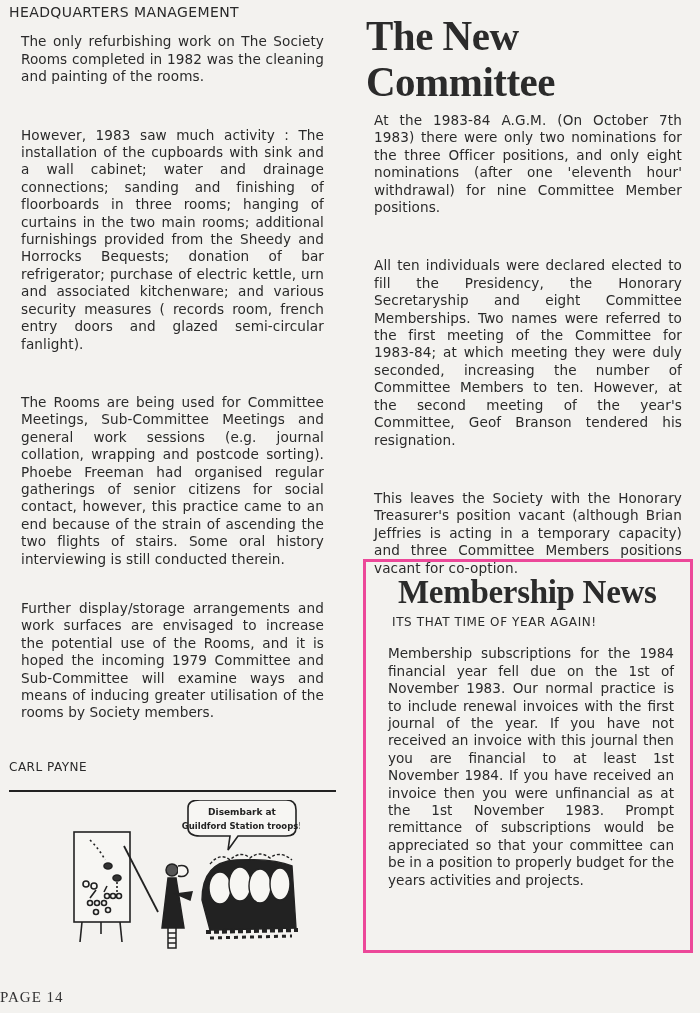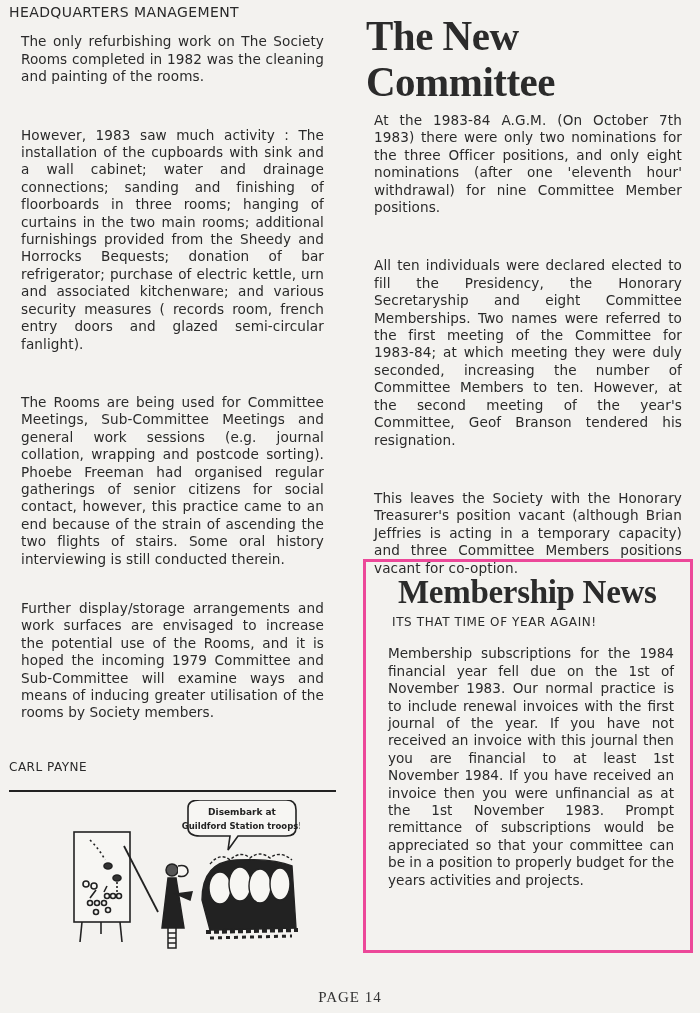--- a/index.html
+++ b/index.html
@@ -54,21 +54,21 @@
     font-weight: bold;
     font-size: 33px;
     line-height: 36px;
     letter-spacing: -0.3px;
     margin: 0 0 4px 10px;
     color: #2b2b2b;
   }
   .box-subtitle { font-size: 12px; letter-spacing: 0.6px; margin: 0 0 14px 4px; }
   .page-footer {
     position: absolute; left: 0; width: 700px; top: 989px;
-    text-align: center;
+    text-align: left;
     font-family: "Liberation Serif", "DejaVu Serif", serif;
     font-size: 15px; letter-spacing: 1px; color: #333;
   }
 </style>
 </head>
 <body>
 
 <div class="col left">
   <div class="heading-small">HEADQUARTERS MANAGEMENT</div>
   <p>The only refurbishing work on The Society Rooms completed in 1982 was the cleaning and painting of the rooms.</p>

